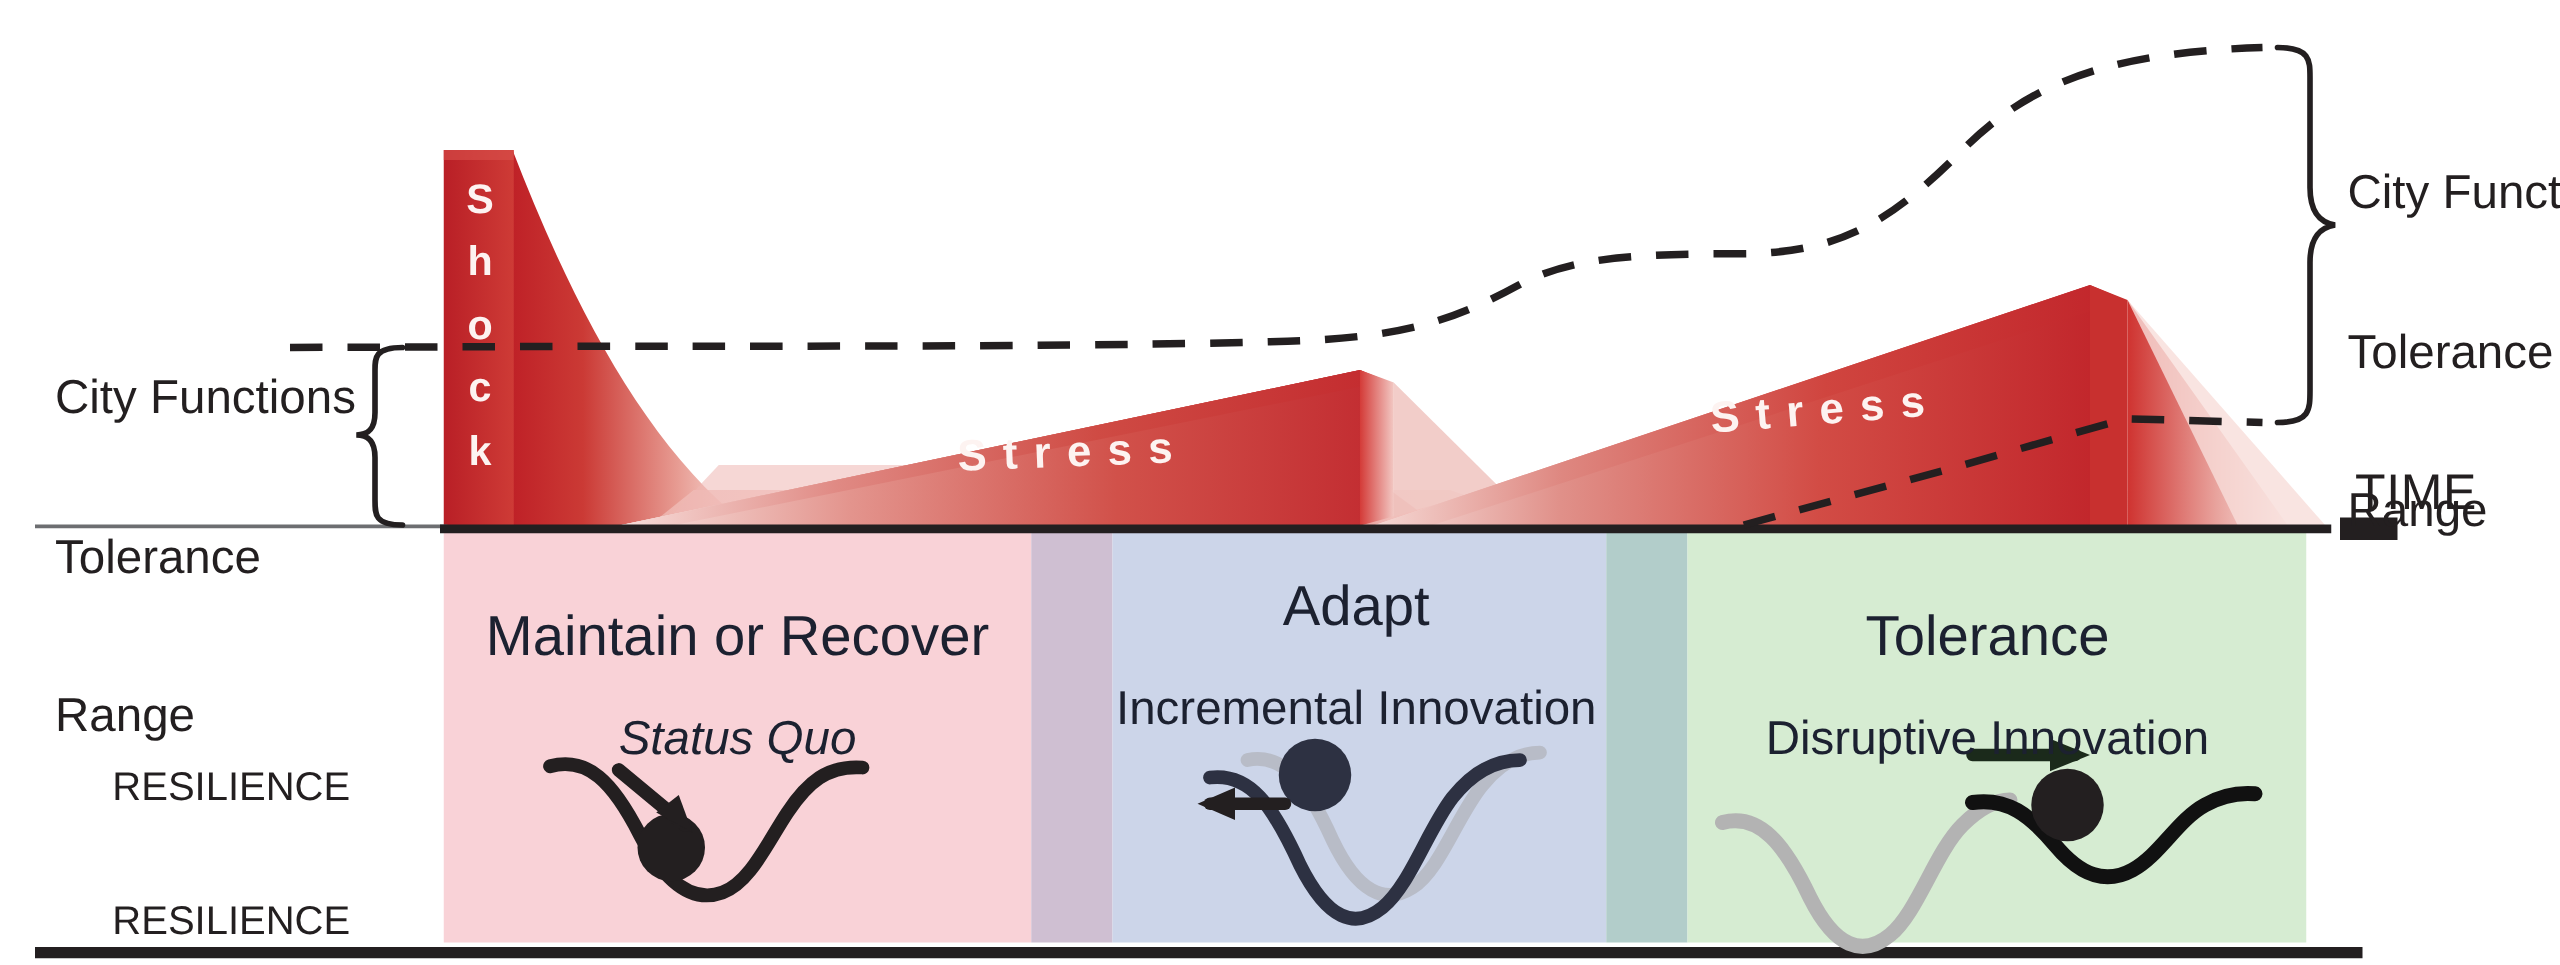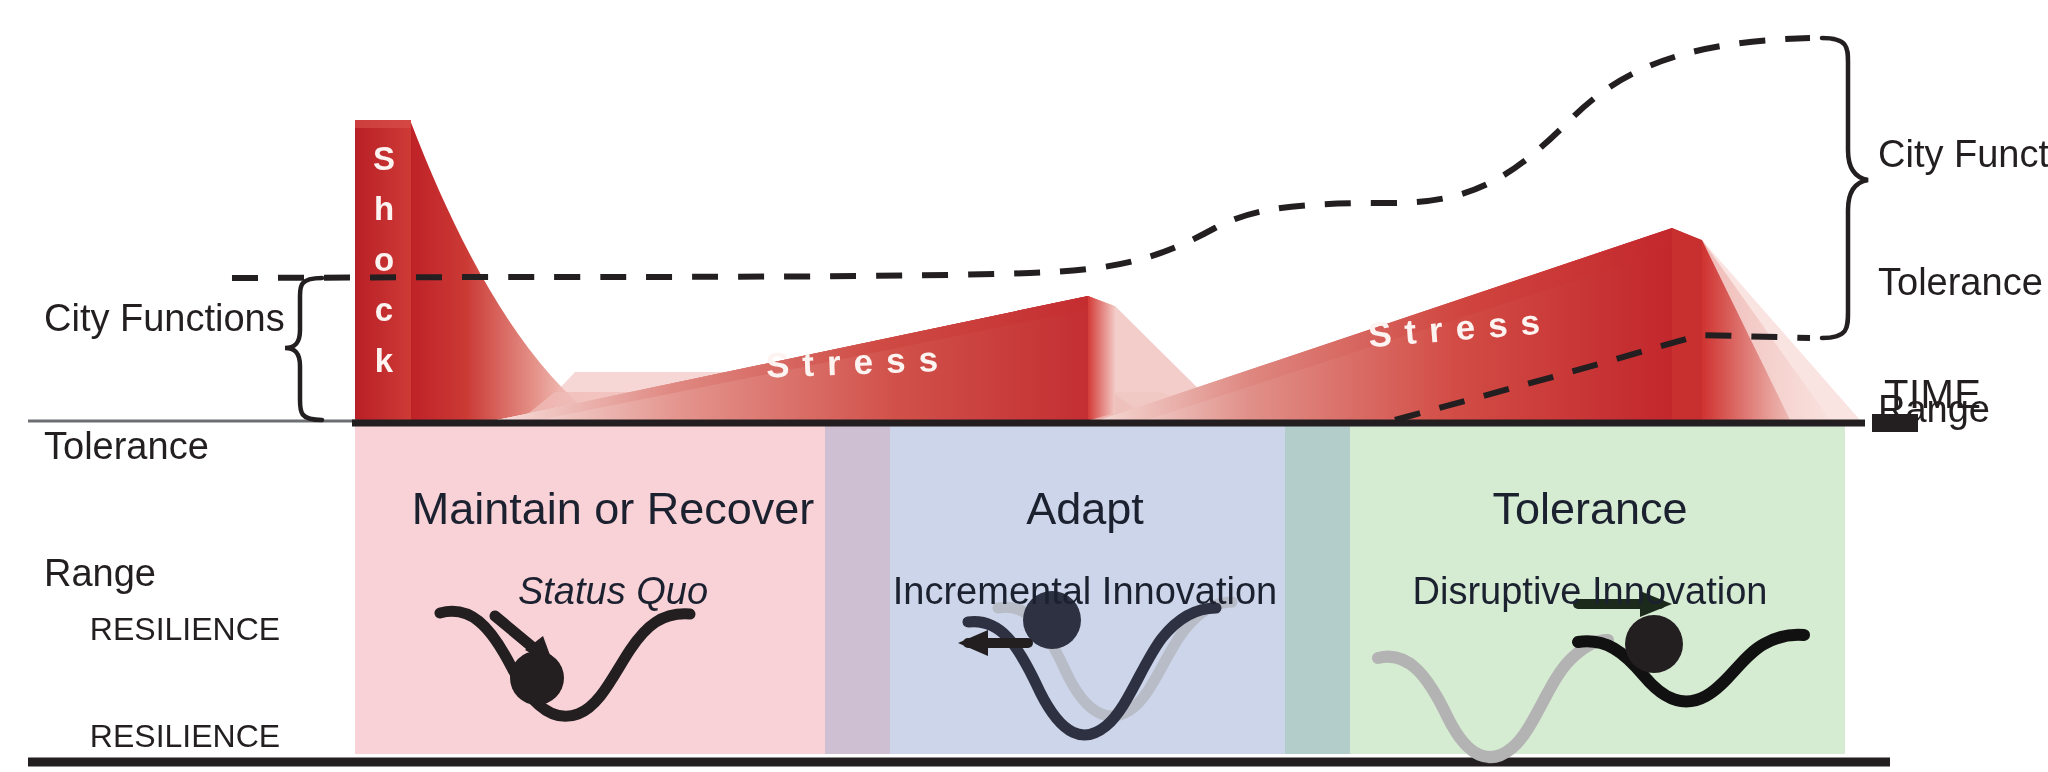--- a/index.html
+++ b/index.html
@@ -229,26 +229,26 @@
     <div class="vword" style="left:356px; top:190px;">h</div>
     <div class="vword" style="left:356px; top:241px;">o</div>
     <div class="vword" style="left:356px; top:291px;">c</div>
     <div class="vword" style="left:356px; top:342px;">k</div>
   </div>
 
   <div class="hword" style="left:766px; top:342px; transform:rotate(-2.2deg);">Stress</div>
 
   <div class="hword" style="left:1368px; top:308px; transform:rotate(-4.5deg);">Stress</div>
 
-  <div class="txt" style="left:355px; top:448px; width:470px;padding-left:23px;">
+  <div class="txt" style="left:355px; top:448px; width:470px;">
     <div class="band-title">Maintain or Recover</div>
     <div class="band-sub ital">Status Quo</div>
   </div>
 
-  <div class="txt" style="left:840px; top:448px; width:490px;">
+  <div class="txt" style="left:840px; top:424px; width:490px;">
     <div class="band-title">Adapt</div>
     <div class="band-sub">Incremental Innovation</div>
   </div>
 
   <div class="txt" style="left:1340px; top:448px; width:500px;">
     <div class="band-title">Tolerance</div>
     <div class="band-sub">Disruptive Innovation</div>
   </div>
 
 </div>

